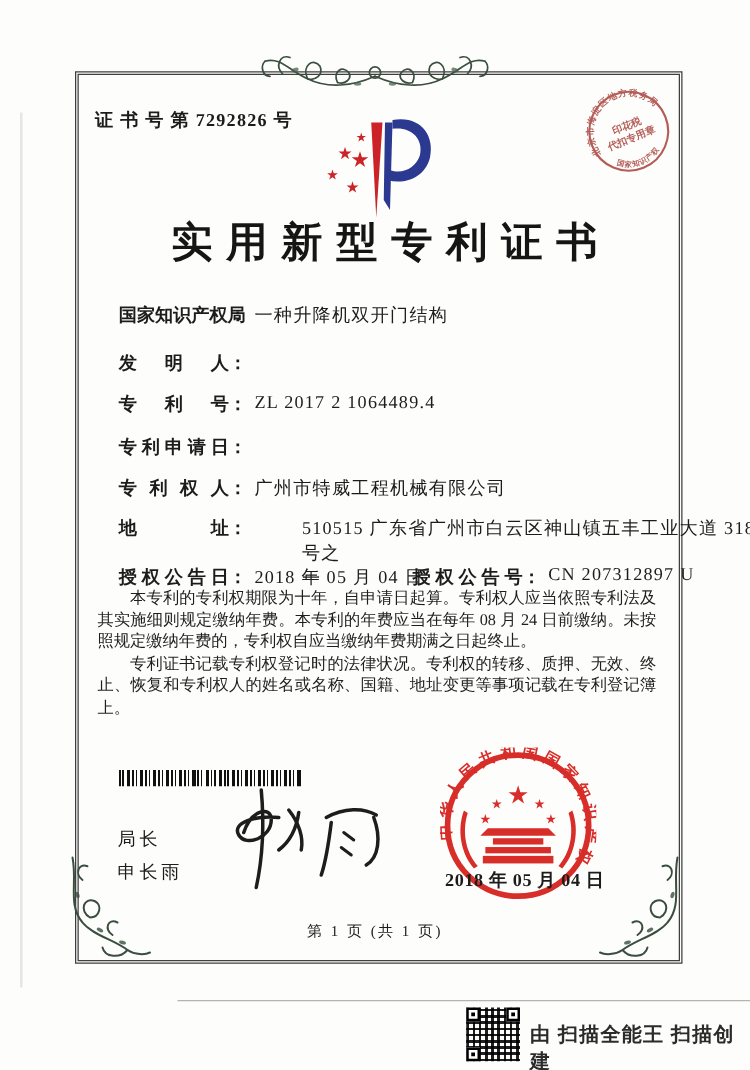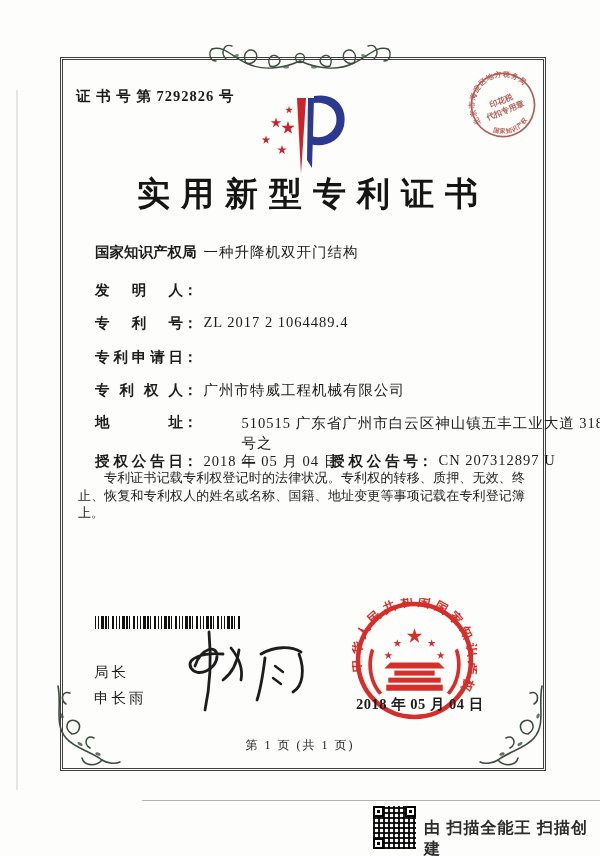--- a/index.html
+++ b/index.html
@@ -176,20 +176,21 @@
       <span class="fcolon">：</span>
     <span class="fval">2018 年 05 月 04 日</span>
   </div>
   <div class="frow" style="top:452px;left:330px">
     <span class="flabel">授权公告号</span>
       <span class="fcolon">：</span>
     <span class="fval">CN 207312897 U</span>
   </div>
 
   <div class="paras">
+    <p>本专利的专利权期限为十年，自申请日起算。专利权人应当依照专利法及其实施细则规定缴纳年费。本专利的年费应当在每年 08 月 24 日前缴纳。未按照规定缴纳年费的，专利权自应当缴纳年费期满之日起终止。</p>
     <p>专利证书记载专利权登记时的法律状况。专利权的转移、质押、无效、终止、恢复和专利权人的姓名或名称、国籍、地址变更等事项记载在专利登记簿上。</p>
   </div>
 
   <div class="barcode"></div>
 
   <div class="director">
     <div>局长</div>
     <div>申长雨</div>
   </div>
 

